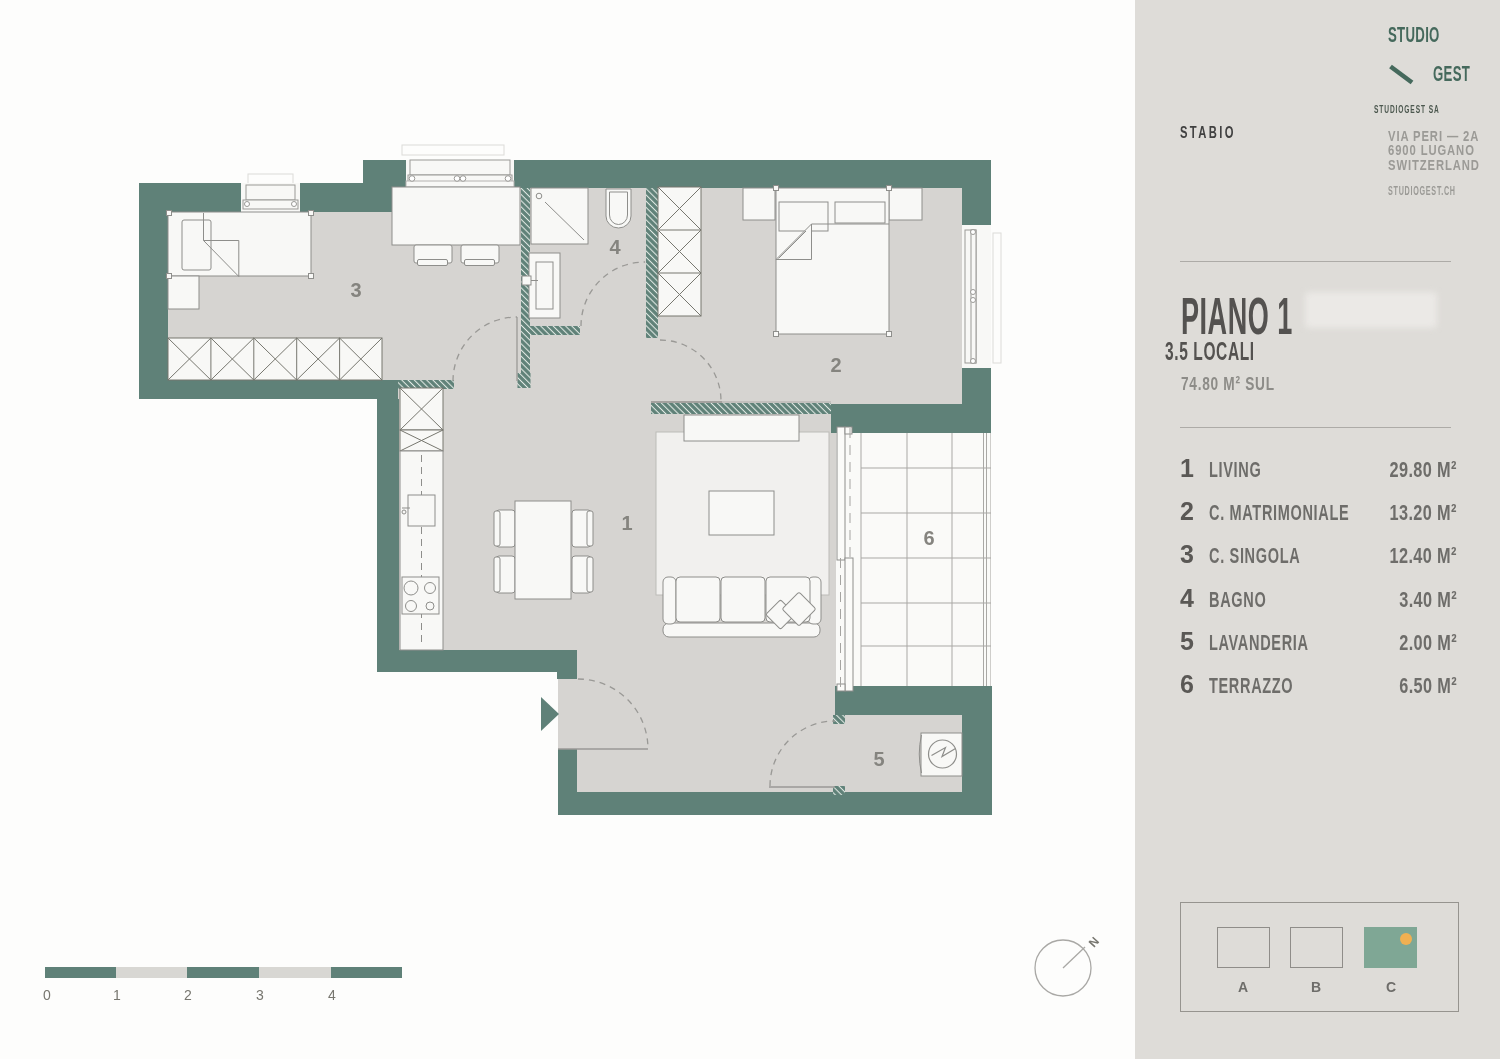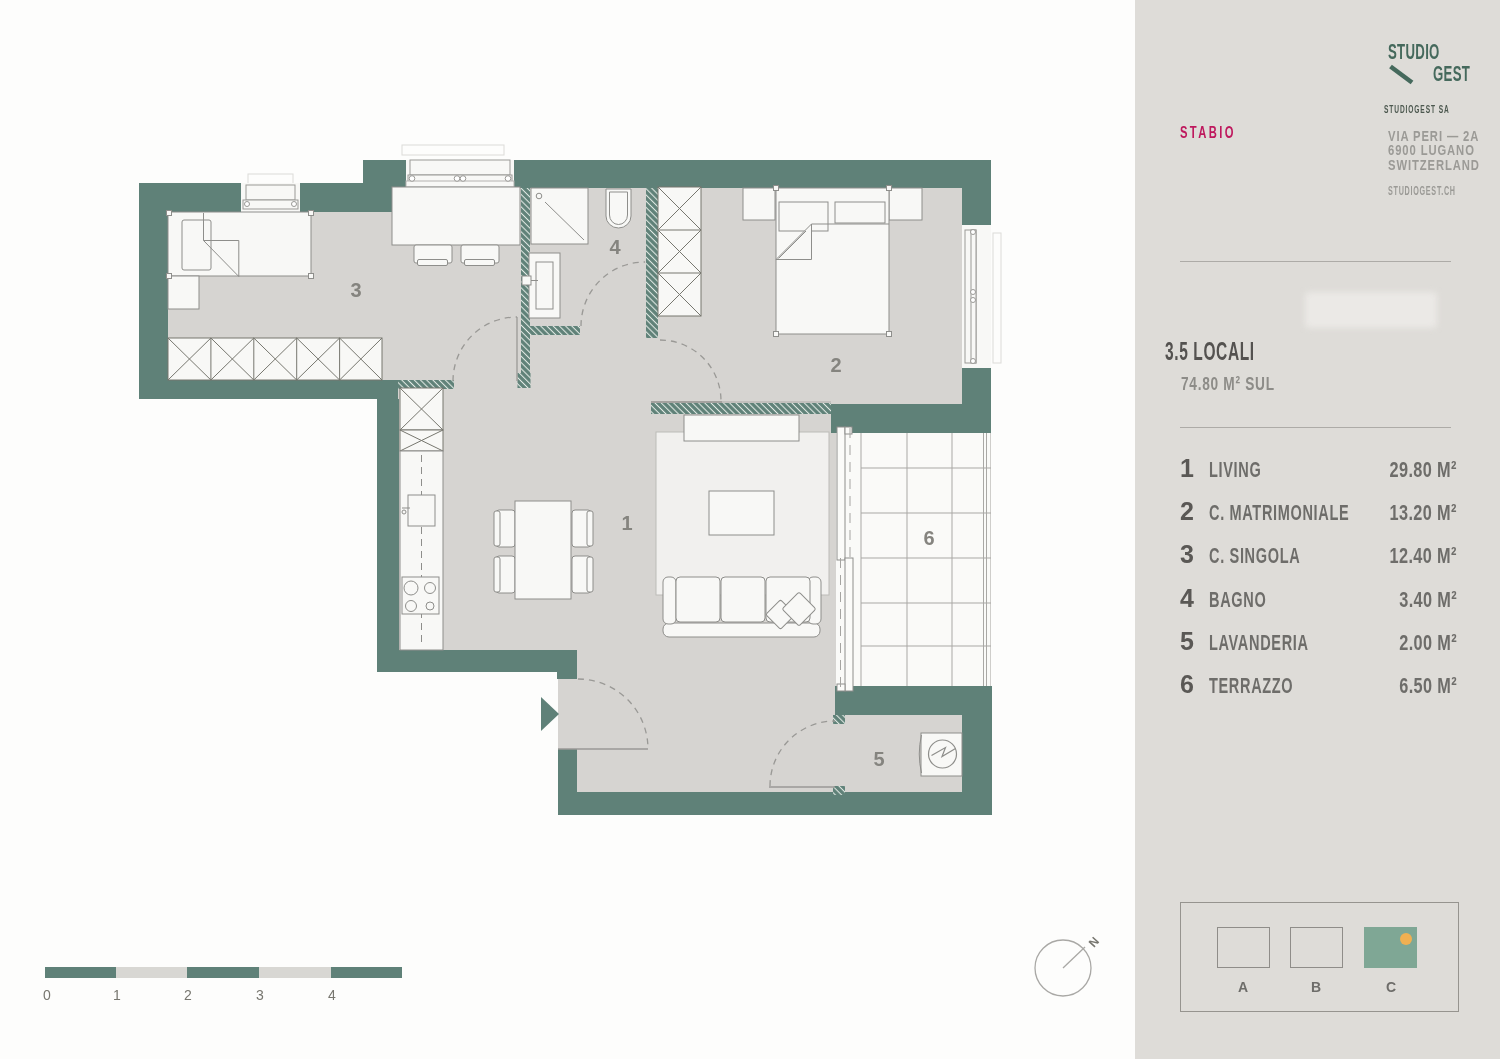--- a/index.html
+++ b/index.html
@@ -1,23 +1,23 @@
 <!DOCTYPE html>
 <html><head><meta charset="utf-8">
 <style>
 html,body{margin:0;padding:0}
 body{width:1500px;height:1059px;position:relative;background:#fdfdfc;font-family:"Liberation Sans",sans-serif;overflow:hidden}
 #plan{position:absolute;left:0;top:0}
 .sb{position:absolute;left:1135px;top:0;width:365px;height:1059px;background:#dedcd8}
 .t{position:absolute;white-space:nowrap;font-weight:bold;color:#545250}
 .cx{transform-origin:0 0;display:inline-block}
 .title{left:45px;top:35px;font-size:30px;line-height:37px;letter-spacing:2px}
-.stabio{left:45px;top:123px;font-size:16.5px;letter-spacing:3.5px;color:#be185d}
+.stabio{left:45px;top:123px;font-size:16.5px;letter-spacing:3.5px;color:#404040}
 .logo{left:253px;top:41px;color:#45695c;font-size:22px;line-height:22px;letter-spacing:0.5px}
-.sgsa{left:249px;top:103px;font-size:11px;letter-spacing:1.5px;color:#4c584f}
+.sgsa{left:239px;top:103px;font-size:11px;letter-spacing:1.5px;color:#4c584f}
 .addr{left:253px;top:129px;font-size:15px;line-height:14.3px;letter-spacing:1.2px;color:#9b9a96}
 .sgch{left:253px;top:184px;font-size:12px;letter-spacing:1.2px;color:#9b9a96}
 .hr{position:absolute;left:45px;width:271px;height:1px;background:#adaba7}
 .piano{left:46px;top:287px;font-size:51px;letter-spacing:1px}
 .locali{left:30px;top:337px;font-size:25px;letter-spacing:1px}
 .sul{left:46px;top:373px;font-size:19px;letter-spacing:1px;color:#8d8c88}
 .blob{position:absolute;left:170px;top:292px;width:132px;height:36px;background:#ebe9e6;border-radius:4px;filter:blur(3px)}
 .row{position:absolute;left:45px;width:277px;height:20px}
 .rn{position:absolute;left:0;top:-6px;font-size:25px;font-weight:bold;color:#5a5855}
 .rt{position:absolute;left:29px;top:-3px;font-size:22px;font-weight:bold;letter-spacing:1px;color:#6e6d6a;transform-origin:0 0;display:inline-block;transform:scaleX(0.66)}
@@ -305,30 +305,31 @@
 <text x="260" y="1000">3</text>
 <text x="332" y="1000">4</text>
 </g>
 <circle cx="1063" cy="968" r="28" fill="none" stroke="#a9a8a5" stroke-width="1.3"></circle>
 <line x1="1063" y1="968" x2="1085" y2="947" stroke="#a9a8a5" stroke-width="1.3"></line>
 <text x="1094" y="948" font-family="Liberation Sans, sans-serif" font-size="12" font-weight="bold" fill="#77766f" transform="rotate(-48 1094 948)">N</text>
 </g>
 </svg>
 <div class="sb">
 <div class="t stabio"><span class="cx" style="transform:scaleX(0.68)">STABIO</span></div>
-<div class="t logo" style="left:253px;top:41px"><span class="cx" style="transform:scaleX(0.6)">STUDIO</span></div>
+<div class="t logo" style="left:253px;top:24px"><span class="cx" style="transform:scaleX(0.6)">STUDIO</span></div>
 <div class="t logo" style="left:298px;top:63px"><span class="cx" style="transform:scaleX(0.6)">GEST</span></div>
 <svg style="position:absolute;left:253px;top:64px" width="28" height="22" viewBox="0 0 28 22">
       <line x1="2.5" y1="2.5" x2="24" y2="18.5" stroke="#45695c" stroke-width="4.6"></line>
     </svg>
 <div class="t sgsa"><span class="cx" style="transform:scaleX(0.6)">STUDIOGEST SA</span></div>
 <div class="t addr"><span class="cx" style="transform:scaleX(0.75)">VIA PERI — 2A<br>6900 LUGANO<br>SWITZERLAND</span></div>
 <div class="t sgch"><span class="cx" style="transform:scaleX(0.6)">STUDIOGEST.CH</span></div>
 <div class="hr" style="top:261px"></div>
 <div class="hr" style="top:427px"></div>
+<div class="t piano"><span class="cx" style="transform:scaleX(0.53)">PIANO 1</span></div>
 <div class="t locali"><span class="cx" style="transform:scaleX(0.62)">3.5 LOCALI</span></div>
 <div class="t sul"><span class="cx" style="transform:scaleX(0.72)">74.80 M² SUL</span></div>
 <div class="blob"></div>
 <div class="row" style="top:460px">
       <span class="rn">1</span>
       <span class="rt">LIVING</span>
       <span class="rv">29.80 M²</span>
     </div>
 <div class="row" style="top:503px">
       <span class="rn">2</span>

